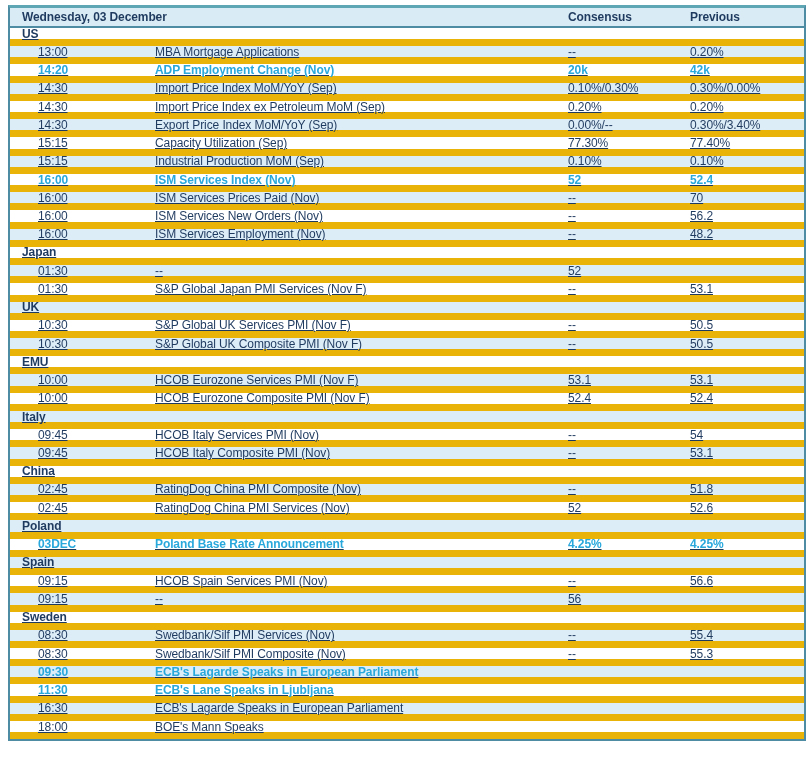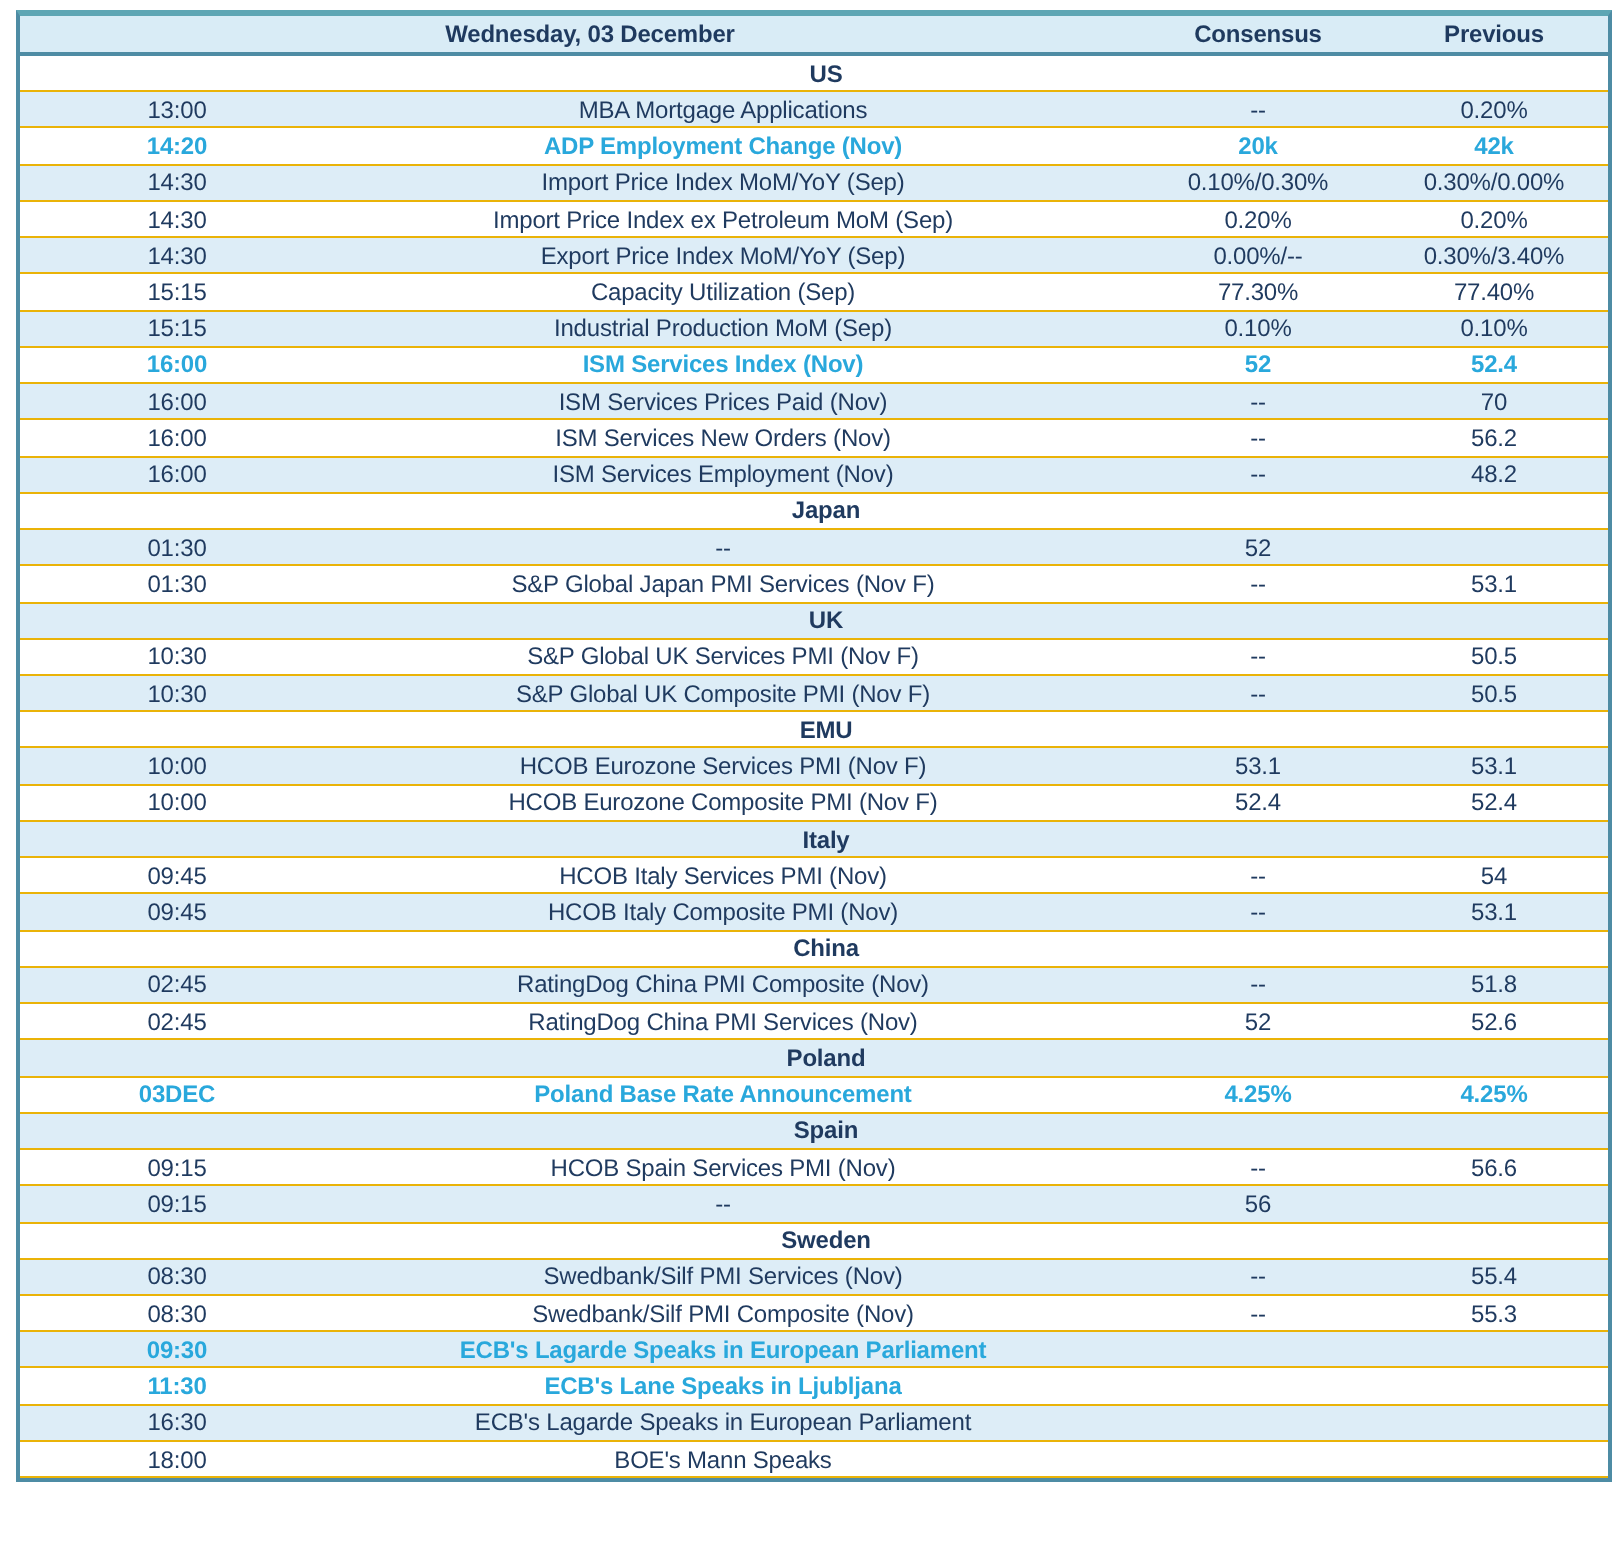--- a/index.html
+++ b/index.html
@@ -6,21 +6,21 @@
     --accent-cyan:#29a8dc;
     --navy-text:#1f3a5f;
     --row-blue:#ddedf7;
     --header-bg:#d9ecf6;
     --border-teal:#4e8ca4;
     --border-top-teal:#5ea6b4;
   }
   *{box-sizing:border-box;margin:0;padding:0;}
   html,body{width:811px;height:782px;background:#ffffff;overflow:hidden;}
   body{font-family:"Liberation Sans","DejaVu Sans",sans-serif;font-size:12px;color:var(--navy-text);letter-spacing:-0.1px;}
-  .page{position:relative;width:811px;height:652px;background:#fff;text-align:center;}
+  .page{position:relative;width:811px;height:652px;background:#fff;}
   .cal-table{
     position:absolute;left:8px;top:5px;width:798px;
     border-left:2px solid var(--border-teal);
     border-right:2px solid var(--border-teal);
     border-bottom:2px solid var(--border-teal);
     border-top:3px solid var(--border-top-teal);
     background:#fff;
   }
   .header-row{
     display:grid;
@@ -30,26 +30,27 @@
     background:var(--header-bg);
     border-bottom:2px solid var(--border-teal);
     font-weight:bold;
   }
   .header-row .h-date{grid-column:1 / span 2;padding-left:12px;}
   .row{
     display:grid;
     grid-template-columns:145px 413px 122px 1fr;
     align-items:center;
     height:18.24px;
-    border-bottom:1px solid #eab308;
+    border-bottom:7px solid #eab308;
     background:#ffffff;
+    text-decoration:underline;
   }
   .row:nth-child(even){background:var(--row-blue);}
   .cell{white-space:nowrap;overflow:hidden;}
-  .cell.time{padding-left:12px;}
+  .cell.time{padding-left:28px;}
   .row.section .section-label{
     grid-column:1 / span 4;
     padding-left:12px;
     font-weight:bold;
   }
   .row.hl .cell{color:var(--accent-cyan);font-weight:bold;}
 </style>
 </head>
 <body>
 

